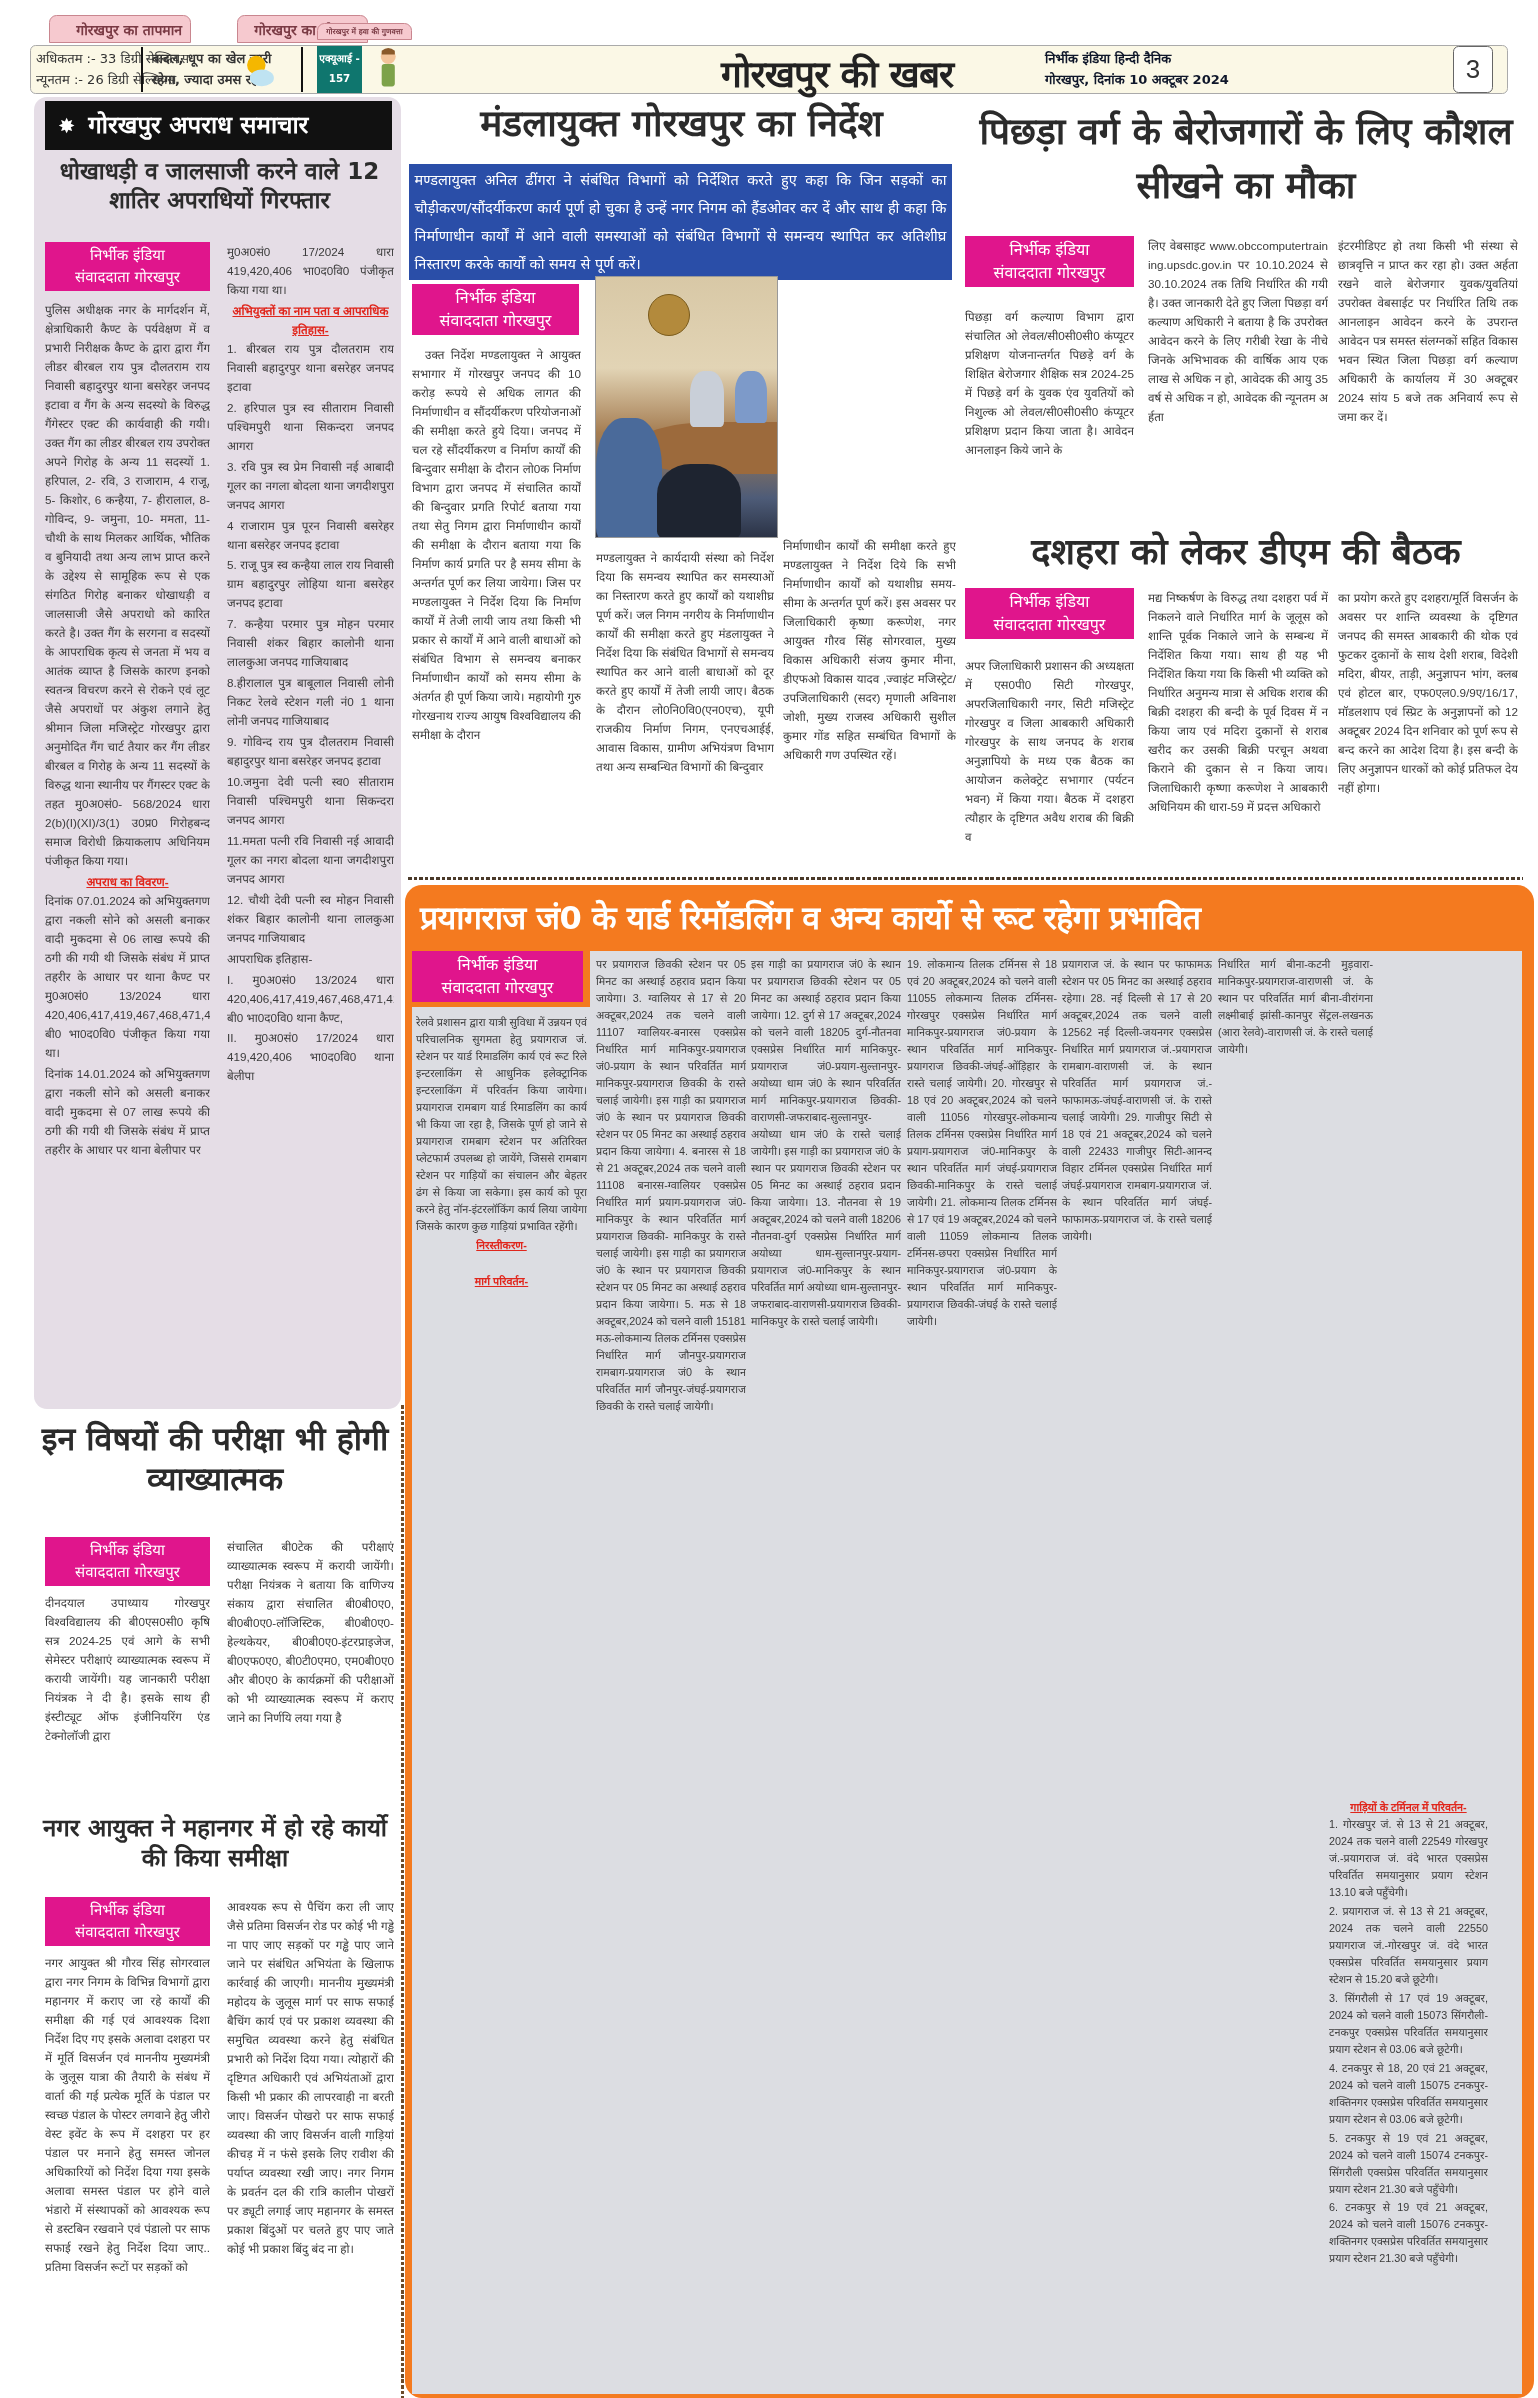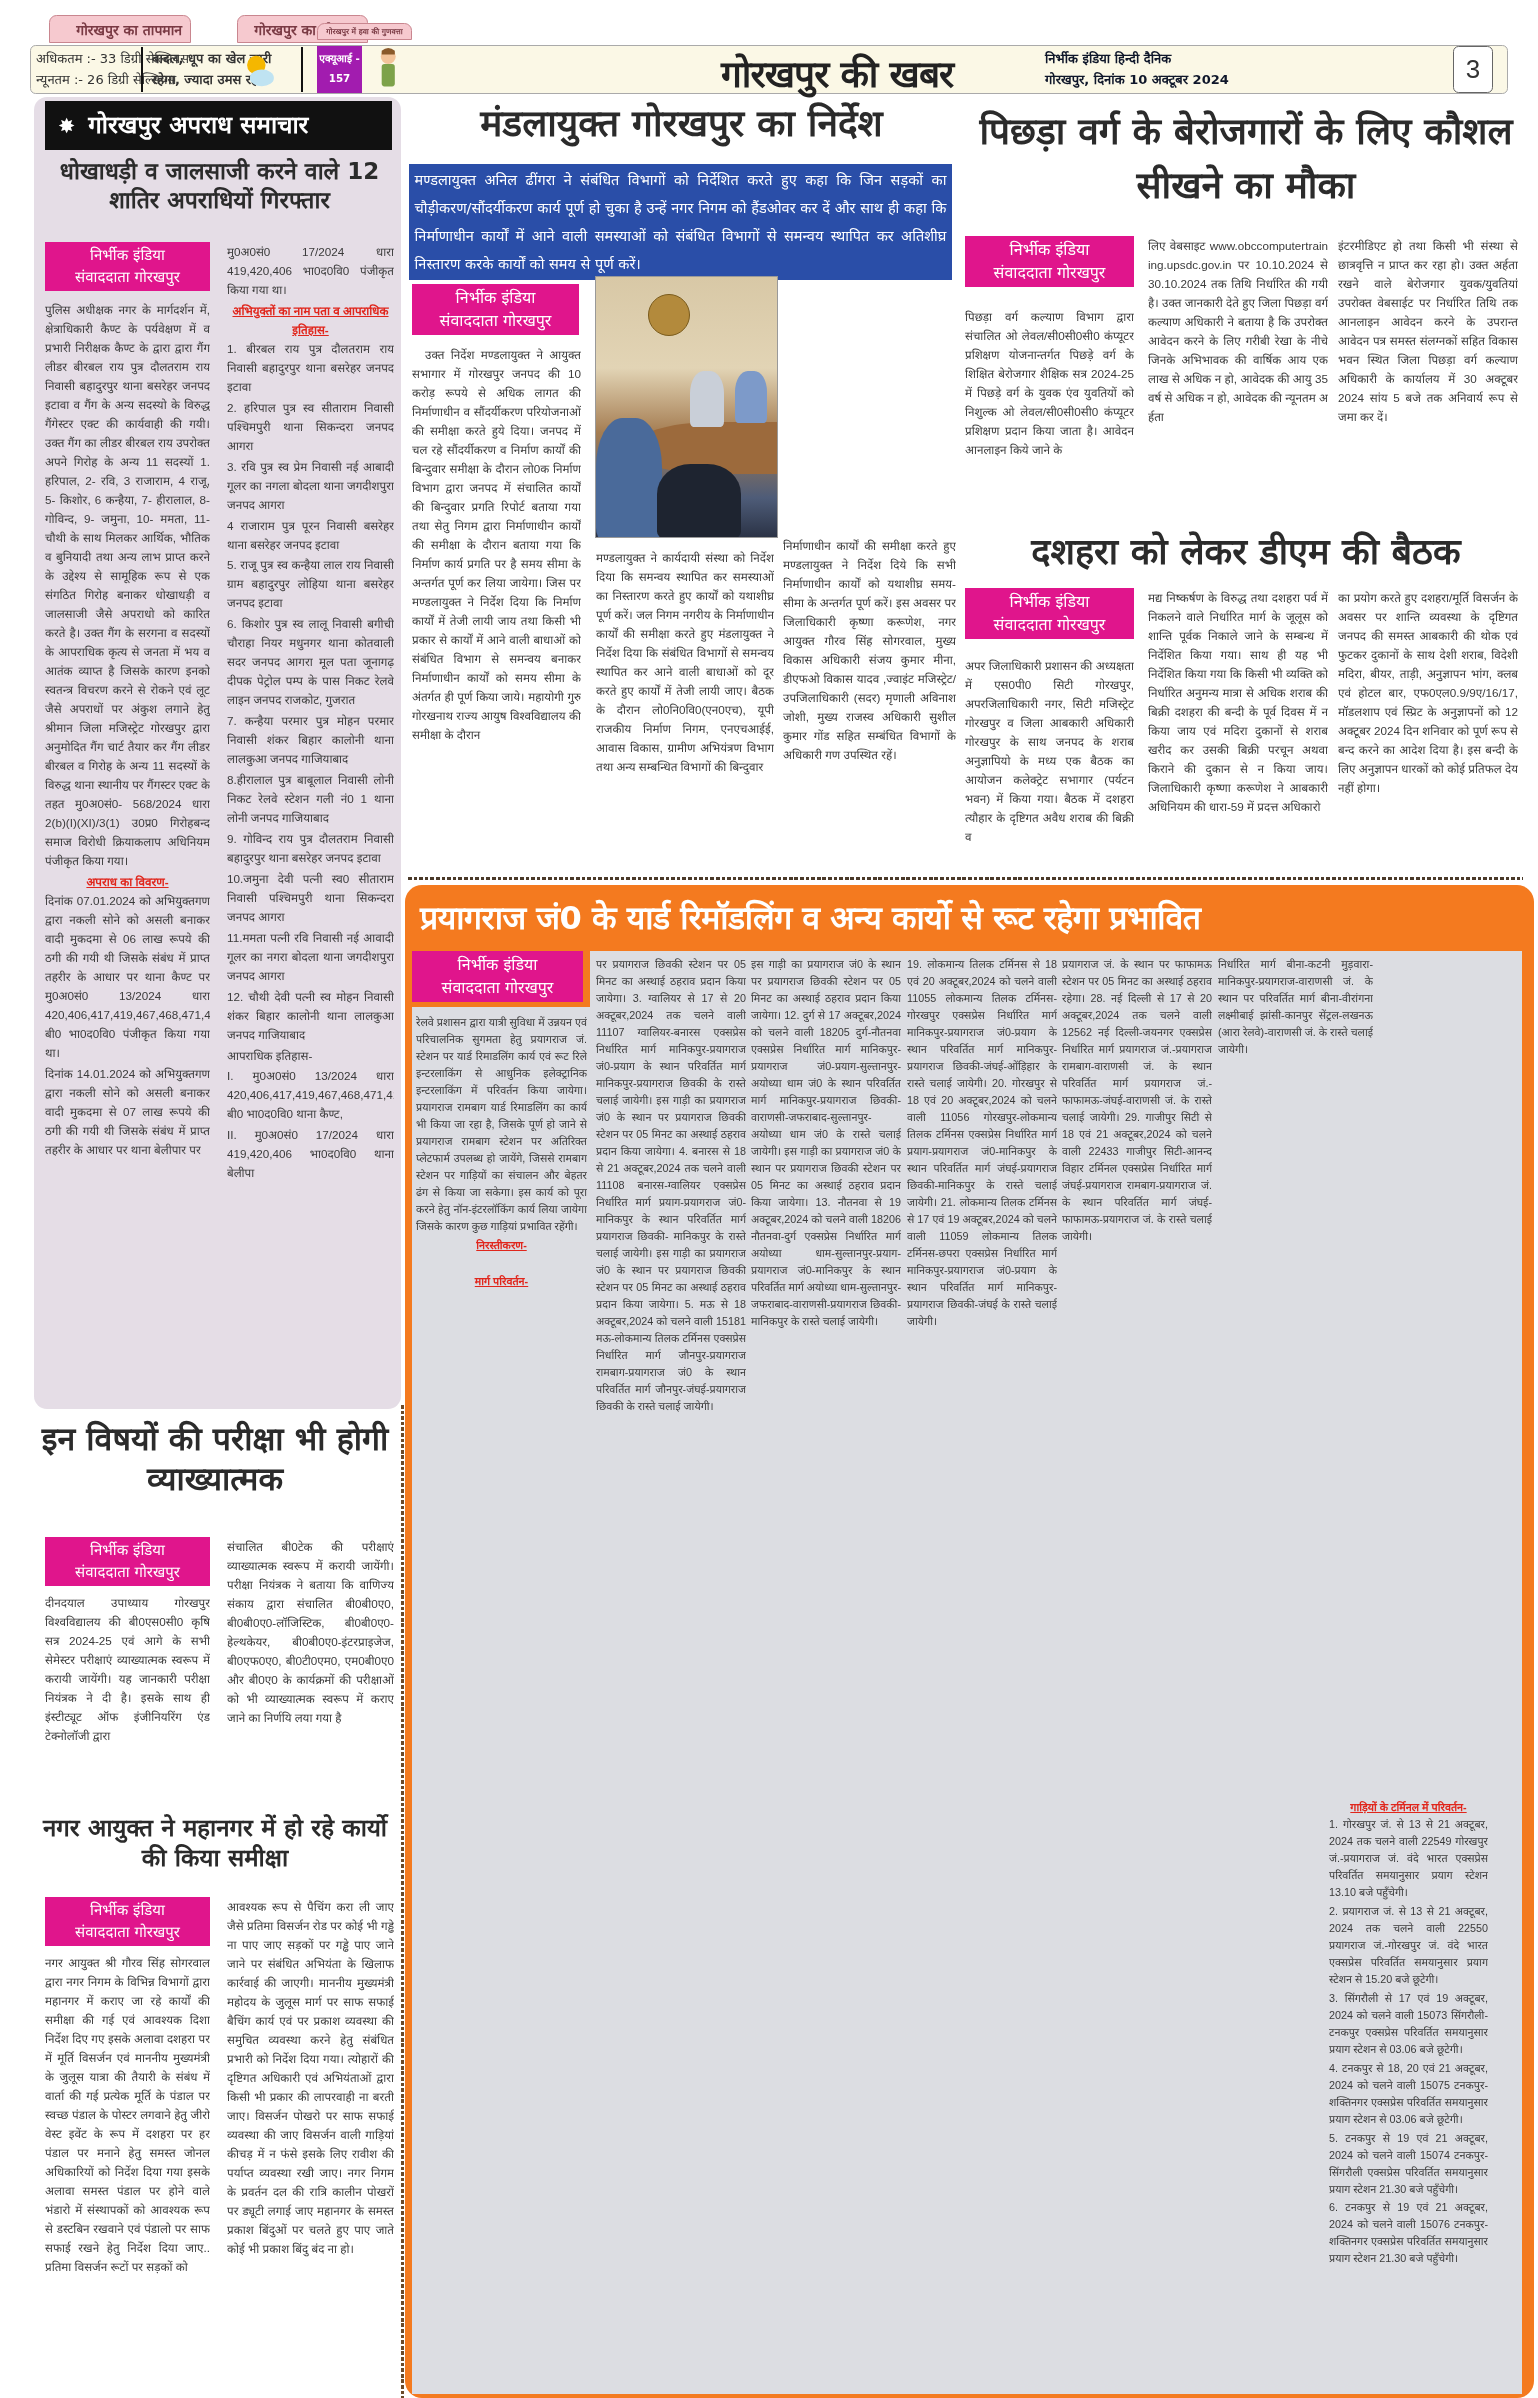--- a/index.html
+++ b/index.html
@@ -2,21 +2,21 @@
 <html style="font-size:15px"><head>
 <meta charset="utf-8">
 <style>
   * { box-sizing: border-box; margin: 0; padding: 0; }
   body { width: 1538px; height: 2399px; background: #ffffff; font-family: "Liberation Sans", "DejaVu Sans", sans-serif; color: #2a2a2a; position: relative; overflow: hidden; }
   .abs { position: absolute; }
   
   .tab-label { position: absolute; background: #f6c9cf; border: 0.9px solid #c9868f; border-radius: 7.5px 7.5px 0 0; color: #7a3a44; font-weight: bold; font-size: 14px; text-align: center; padding: 3.7px 5.6px; font-family: "DejaVu Sans", sans-serif; }
   .header-bar { position: absolute; left: 30px; top: 45px; width: 1478px; height: 49px; background: #fbf8e6; border: 0.9px solid #aaa; border-radius: 5.6px; }
   .weather-text { position: absolute; font-size: 13px; line-height: 20.6px; font-family: "DejaVu Sans", sans-serif; color: #333; }
-  .aqi-box { position: absolute; left: 317px; top: 46px; width: 45px; height: 47px; background: #a21caf; color: #fff; font-size: 10.3px; text-align: center; font-weight: bold; line-height: 20.6px; padding-top: 1.9px; font-family: "DejaVu Sans", sans-serif; }
+  .aqi-box { position: absolute; left: 317px; top: 46px; width: 45px; height: 47px; background: #0f766e; color: #fff; font-size: 10.3px; text-align: center; font-weight: bold; line-height: 20.6px; padding-top: 1.9px; font-family: "DejaVu Sans", sans-serif; }
   .masthead { position: absolute; left: 721px; top: 47px; font-size: 37px; font-weight: bold; color: #222; font-family: "DejaVu Sans", sans-serif; letter-spacing: -0.9px; }
   .paper-meta { position: absolute; left: 1045px; top: 49px; width: 309px; text-align: left; font-size: 13px; font-weight: bold; line-height: 20.6px; font-family: "DejaVu Sans", sans-serif; color: #0f172a; }
   .page-num { position: absolute; left: 1453px; top: 46px; width: 40px; height: 47px; border: 0.9px solid #666; border-radius: 5.6px; font-size: 26px; text-align: center; line-height: 45px; background: #fff; color: #333; }
   
   .crime-box { position: absolute; left: 34px; top: 97px; width: 367px; height: 1312px; background: #e5dde6; border-radius: 13px; }
   .crime-banner { position: absolute; left: 45px; top: 101px; width: 347px; height: 49px; background: #111; color: #fff; font-size: 24px; font-weight: bold; padding-left: 13px; line-height: 49px; font-family: "DejaVu Sans", sans-serif; }
   h1.headline { position: absolute; font-family: "DejaVu Sans", sans-serif; font-weight: bold; color: #2b2b2b; text-align: center; line-height: 1.25; }
   .byline { position: absolute; background: #e0158c; color: #fff; text-align: center; font-size: 18px; line-height: 26px; padding: 1.9px 3.7px; font-family: "DejaVu Sans", sans-serif; }
   .col { position: absolute; font-size: 11.7px; line-height: 19px; text-align: justify; color: #3a3a3a; font-family: "Liberation Sans", sans-serif; overflow: hidden; }
   .col p { margin-bottom: 1.9px; }
@@ -90,21 +90,20 @@
   <p>दिनांक 14.01.2024 को अभियुक्तगण द्वारा नकली सोने को असली बनाकर वादी मुकदमा से 07 लाख रूपये की ठगी की गयी थी जिसके संबंध में प्राप्त तहरीर के आधार पर थाना बेलीपार पर</p>
 </div>
 <div class="col" style="left:227px;top:242px;width:167px;height:1154px;">
   <p>मु0अ0सं0 17/2024 धारा 419,420,406 भा0द0वि0 पंजीकृत किया गया था।</p>
   <span class="subhead-red">अभियुक्तों का नाम पता व आपराधिक इतिहास-</span>
   <p>1. बीरबल राय पुत्र दौलतराम राय निवासी बहादुरपुर थाना बसरेहर जनपद इटावा</p>
   <p>2. हरिपाल पुत्र स्व सीताराम निवासी पश्चिमपुरी थाना सिकन्दरा जनपद आगरा</p>
   <p>3. रवि पुत्र स्व प्रेम निवासी नई आबादी गूलर का नगला बोदला थाना जगदीशपुरा जनपद आगरा</p>
   <p>4 राजाराम पुत्र पूरन निवासी बसरेहर थाना बसरेहर जनपद इटावा</p>
   <p>5. राजू पुत्र स्व कन्हैया लाल राय निवासी ग्राम बहादुरपुर लोहिया थाना बसरेहर जनपद इटावा</p>
-  <p>6. किशोर पुत्र स्व लालू निवासी बगीची चौराहा नियर मधुनगर थाना कोतवाली सदर जनपद आगरा मूल पता जूनागढ़ दीपक पेट्रोल पम्प के पास निकट रेलवे लाइन जनपद राजकोट, गुजरात</p>
   <p>7. कन्हैया परमार पुत्र मोहन परमार निवासी शंकर बिहार कालोनी थाना लालकुआ जनपद गाजियाबाद</p>
   <p>8.हीरालाल पुत्र बाबूलाल निवासी लोनी निकट रेलवे स्टेशन गली नं0 1 थाना लोनी जनपद गाजियाबाद</p>
   <p>9. गोविन्द राय पुत्र दौलतराम निवासी बहादुरपुर थाना बसरेहर जनपद इटावा</p>
   <p>10.जमुना देवी पत्नी स्व0 सीताराम निवासी पश्चिमपुरी थाना सिकन्दरा जनपद आगरा</p>
   <p>11.ममता पत्नी रवि निवासी नई आवादी गूलर का नगरा बोदला थाना जगदीशपुरा जनपद आगरा</p>
   <p>12. चौथी देवी पत्नी स्व मोहन निवासी शंकर बिहार कालोनी थाना लालकुआ जनपद गाजियाबाद</p>
   <p>आपराधिक इतिहास-</p>
   <p>I. मु0अ0सं0 13/2024 धारा 420,406,417,419,467,468,471,411,120 बी0 भा0द0वि0 थाना कैण्ट,</p>
   <p>II. मु0अ0सं0 17/2024 धारा 419,420,406 भा0द0वि0 थाना बेलीपा</p>
 </div>

